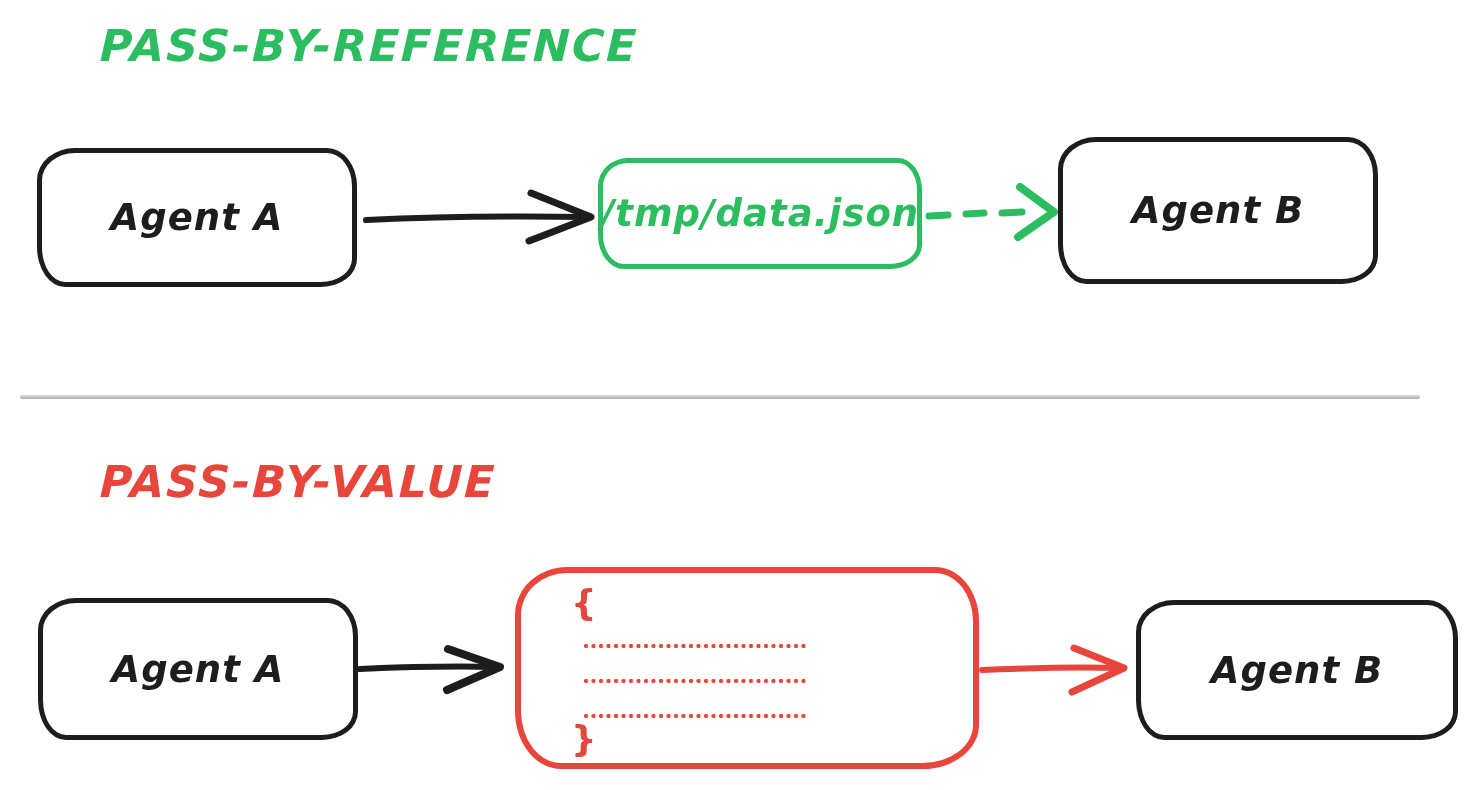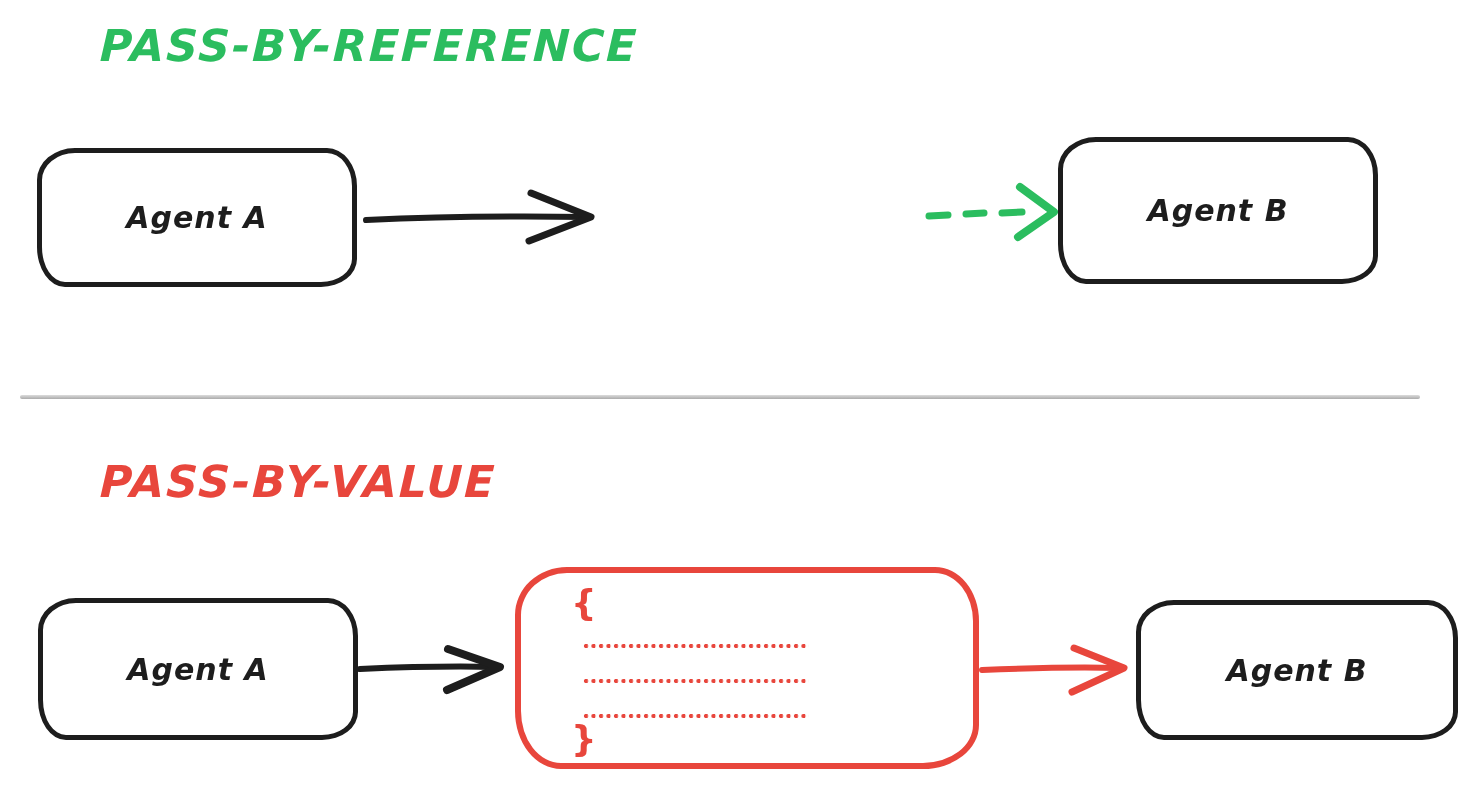--- a/index.html
+++ b/index.html
@@ -43,21 +43,21 @@
   }
   .green-box{
     border:5px solid var(--green);
     border-radius:30px 24px 32px 26px / 28px 32px 24px 34px;
   }
   .red-box{
     border:6px solid var(--red);
     border-radius:52px 44px 56px 46px / 48px 54px 44px 58px;
   }
   .node-label{
-    font-size:30px;
+    font-size:37px;
     font-style:italic;
     font-weight:600;
     letter-spacing:1px;
     color:var(--ink);
     white-space:nowrap;
   }
   .green-text{color:var(--green);}
 
   .agent-a-ref{left:37px;top:148px;width:320px;height:139px;}
   .file-box   {left:598px;top:158px;width:324px;height:111px;}
@@ -113,20 +113,23 @@
 
   <div class="node black-box agent-a-ref">
     <span class="node-label">Agent A</span>
   </div>
 
   <svg class="arrow arrow-ref-solid" width="244" height="72">
     <path d="M6,37 C70,34 160,33 228,34" fill="none" stroke="#1d1d1d" stroke-width="6" stroke-linecap="round"></path>
     <path d="M171,10 L231,34 L169,58" fill="none" stroke="#1d1d1d" stroke-width="7" stroke-linecap="round" stroke-linejoin="round"></path>
   </svg>
 
+  <div class="node green-box file-box">
+    <span class="node-label green-text">/tmp/data.json</span>
+  </div>
 
   <svg class="arrow arrow-ref-dashed" width="136" height="66">
     <path d="M5,36 L24,35" fill="none" stroke="#2bbd5f" stroke-width="7" stroke-linecap="round"></path>
     <path d="M42,34 L60,33" fill="none" stroke="#2bbd5f" stroke-width="7" stroke-linecap="round"></path>
     <path d="M78,33 L98,32" fill="none" stroke="#2bbd5f" stroke-width="7" stroke-linecap="round"></path>
     <path d="M96,7 L130,32 L94,57" fill="none" stroke="#2bbd5f" stroke-width="8" stroke-linecap="round" stroke-linejoin="round"></path>
   </svg>
 
   <div class="node black-box agent-b-ref">
     <span class="node-label">Agent B</span>

